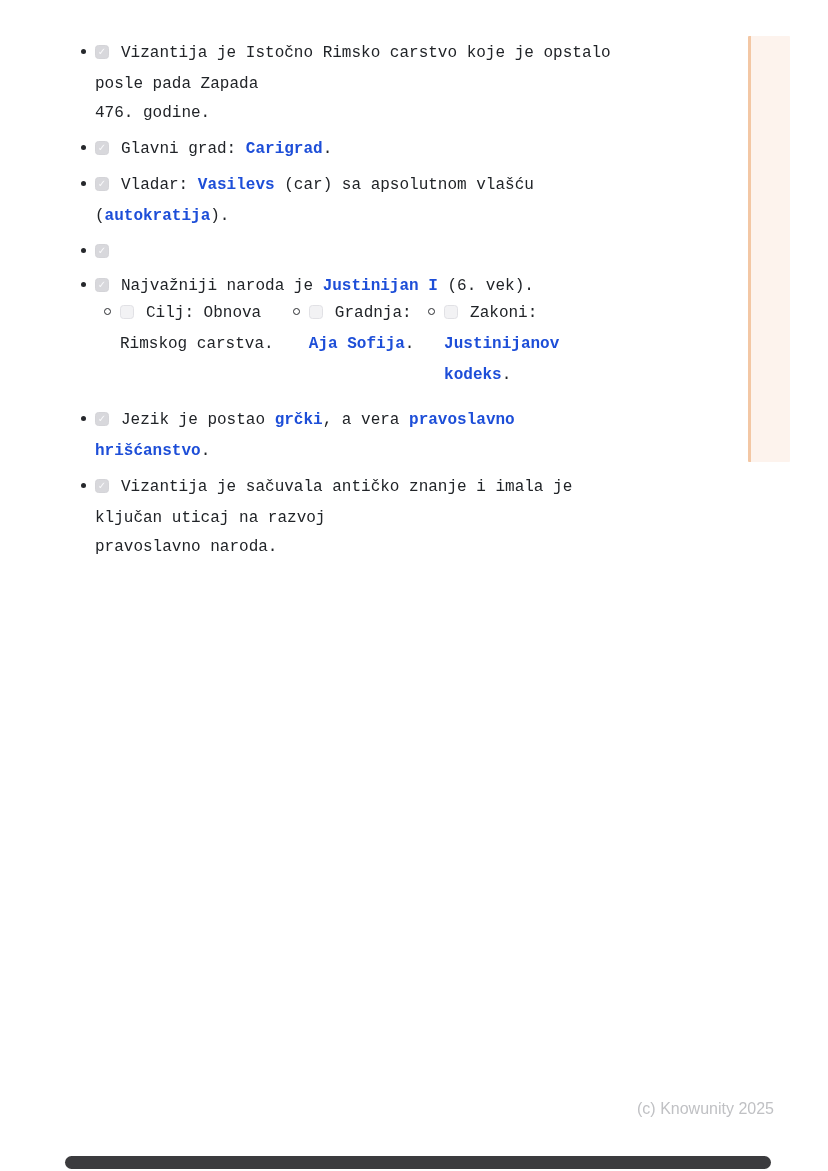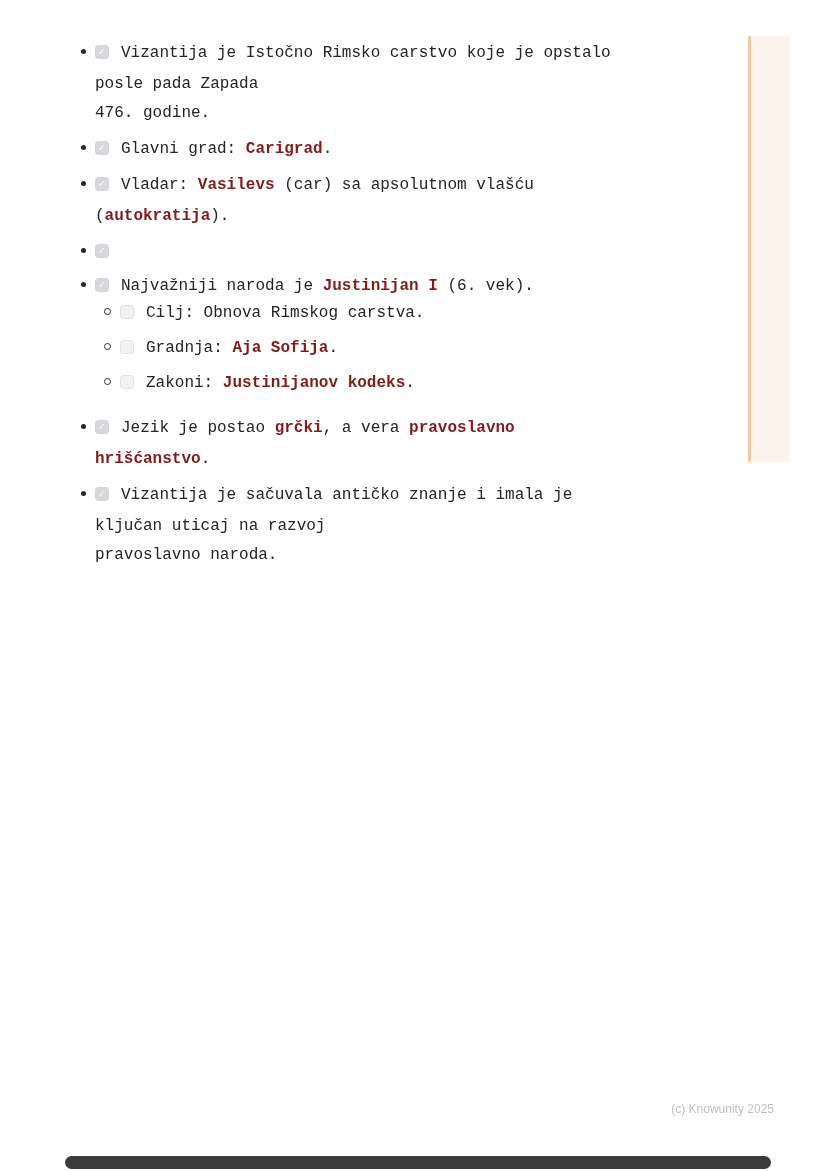--- a/index.html
+++ b/index.html
@@ -33,21 +33,20 @@
     top: 37px;
     width: 532px;
     font-size: 16px;
     line-height: 29px;
     display: flex;
     flex-direction: column;
   }
   .item { position: relative; margin-bottom: 5px; }
   .sublist {
     display: flex;
-    flex-direction: column;
     margin-left: 25px;
     margin-top: -9px;
     margin-bottom: 10px;
   }
   .sublist .item { margin-bottom: 4px; }
 
   .marker-disc {
     position: absolute;
     left: -14px;
     top: 12px;
@@ -87,30 +86,30 @@
     display: flex;
     align-items: center;
     justify-content: center;
     font-size: 10px;
     line-height: 1;
     font-weight: 700;
     color: #fafafb;
   }
 
   .seg { font-weight: 400; }
-  .seg.bold { font-weight: 700; color: #7f1d1d; }
+  .seg.bold { font-weight: 700; color: #1d4ed8; }
   .line { display: inline; font-family: Liberation Mono, monospace; }
   .line.wrap { display: block; }
 
   
   .footer {
     position: absolute;
     top: 1102px;
     right: 54px;
-    font-size: 12px;
+    font-size: 16px;
     line-height: 14px;
     color: #c0c1c4;
   }
 
   
   .scrollbar-thumb {
     position: absolute;
     left: 65px;
     top: 1156px;
     width: 706px;

